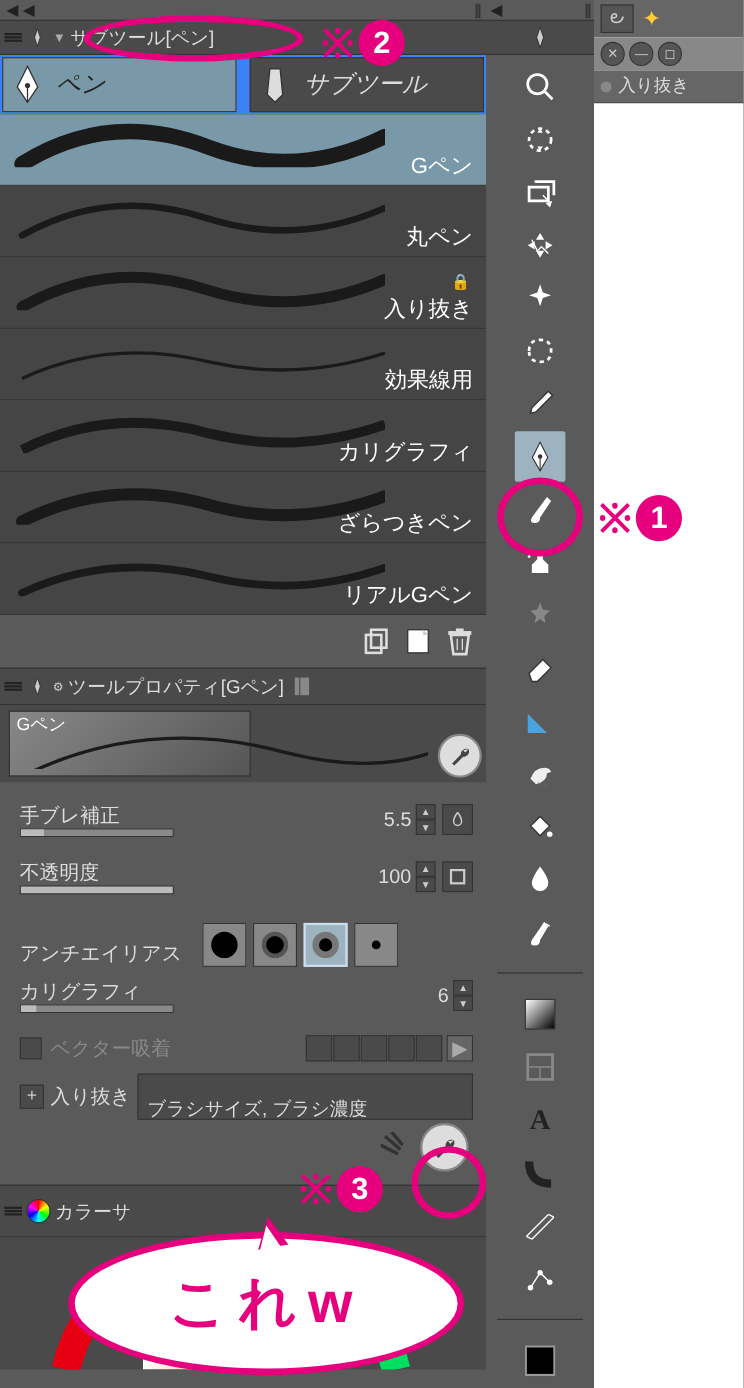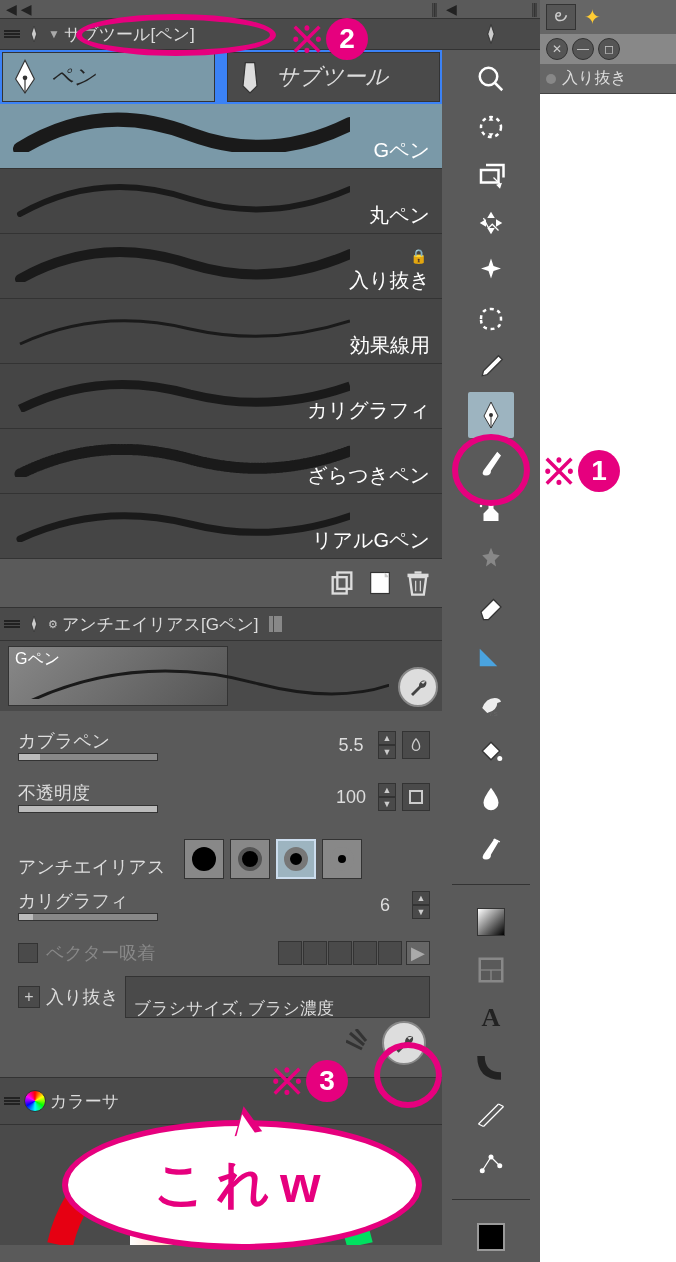--- a/index.html
+++ b/index.html
@@ -40,21 +40,21 @@
 .thumbrow { height:70px; background:#4a4a4a; display:flex; align-items:center; padding:4px; position:relative;}
 .thumbbox { width:220px; height:60px; background:linear-gradient(135deg,#888 0%,#555 100%); border:1px solid #333; margin-left:4px; color:#fff; font-size:16px; padding:2px 6px; position:relative;}
 .thumbbox .thumbstroke { position:absolute; left:0; top:12px; width:380px; height:40px;}
 .wrenchbtn { position:absolute; right:4px; bottom:4px; width:40px; height:40px; border-radius:50%; background:#ddd; border:2px solid #888;display:flex;align-items:center;justify-content:center; cursor:pointer;}
 
 .proplist { background:#5a5a5a; padding:8px 12px 8px 18px; color:#ddd; font-size:18px;}
 .proprow { display:flex; align-items:center; height:52px; }
 .proprow .plabel { width:150px; }
 .proprow .bar { height:8px; background:#888; border:1px solid #333; position:relative; width:140px;}
 .proprow .bar .fill { height:100%; background:#bbb;}
-.proprow .val { width:50px; text-align:center; padding-right:4px;}
+.proprow .val { width:50px; text-align:right; padding-right:4px;}
 .stepper { width:18px; height:28px; display:flex; flex-direction:column;}
 .stepper div{flex:1;display:flex;align-items:center;justify-content:center;font-size:9px;color:#ccc;background:#4a4a4a;border:1px solid #333;cursor:pointer;}
 .proprow .touch { width:28px;height:28px;border:1px solid #333;background:#4a4a4a;display:flex;align-items:center;justify-content:center;margin-left:6px;cursor:pointer;}
 
 .aa-row { display:flex; align-items:flex-end; height:56px; gap:6px;}
 .aa-row .plabel{width:160px;}
 .aaopt { width:40px; height:40px; border:1px solid #333; background:#888; display:flex;align-items:center;justify-content:center; cursor:pointer;}
 .aaopt.sel{background:#9db4c0;border:2px solid #cde;}
 .aaopt .circ { width:24px;height:24px;border-radius:50%;}
 
@@ -231,21 +231,21 @@
           <div></div>
           <div></div>
           <div></div>
         </span>
       <span class="pen-mini">
         <svg viewBox="0 0 20 28">
             <path d="M10 2 L14 14 L10 26 L6 14 Z" fill="#ccc" stroke="#222"></path>
           </svg>
       </span>
       <span style="font-size:11px;color:#ccc;">⚙</span>
-      <span>アンチエイリアス[Gペン]</span>
+      <span>ツールプロパティ[Gペン]</span>
       <span style="margin-left:6px;font-size:12px;display:flex;gap:1px;">
           <span style="width:4px;height:16px;background:#888;"></span>
           <span style="width:8px;height:16px;background:#888;"></span>
         </span>
     </div>
 
     <div class="thumbrow">
       <div class="thumbbox">
         <span>Gペン</span>
         <svg class="thumbstroke">
@@ -255,21 +255,21 @@
       <div class="wrenchbtn">
         <svg width="24" height="24" viewBox="0 0 24 24">
             <path d="M20 6 a5 5 0 0 0 -7 5 L5 19 l2 2 L15 13 a5 5 0 0 0 5 -7 l-3 3 -2-2 z" fill="#444"></path>
           </svg>
       </div>
     </div>
 
     <div class="proplist">
       <div class="proprow">
         <div>
-          <div class="plabel">カブラペン</div>
+          <div class="plabel">手ブレ補正</div>
           <div class="bar">
               <div class="fill" style="width:15%"></div>
             </div>
         </div>
         <div style="flex:1"></div>
         <span class="val">5.5</span>
         <div class="stepper">
             <div>▲</div>
             <div>▼</div>
           </div>

